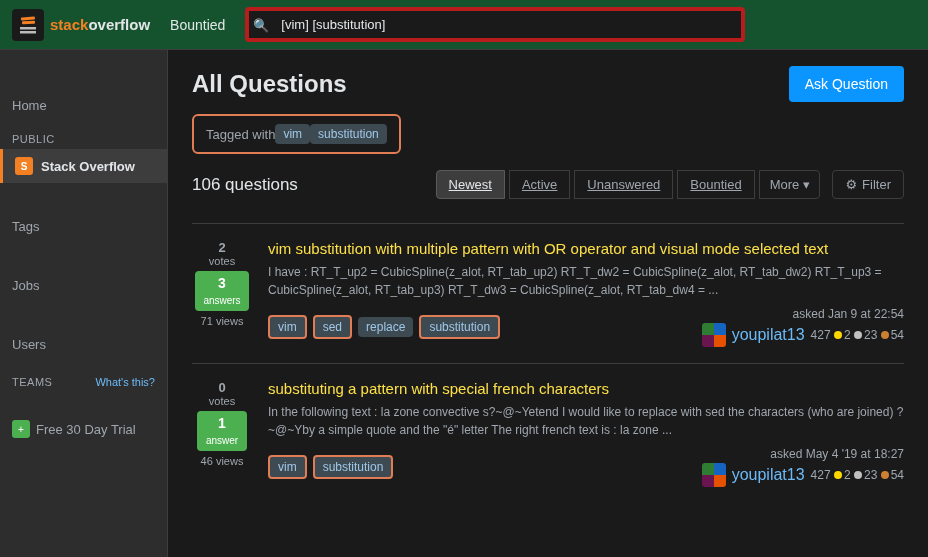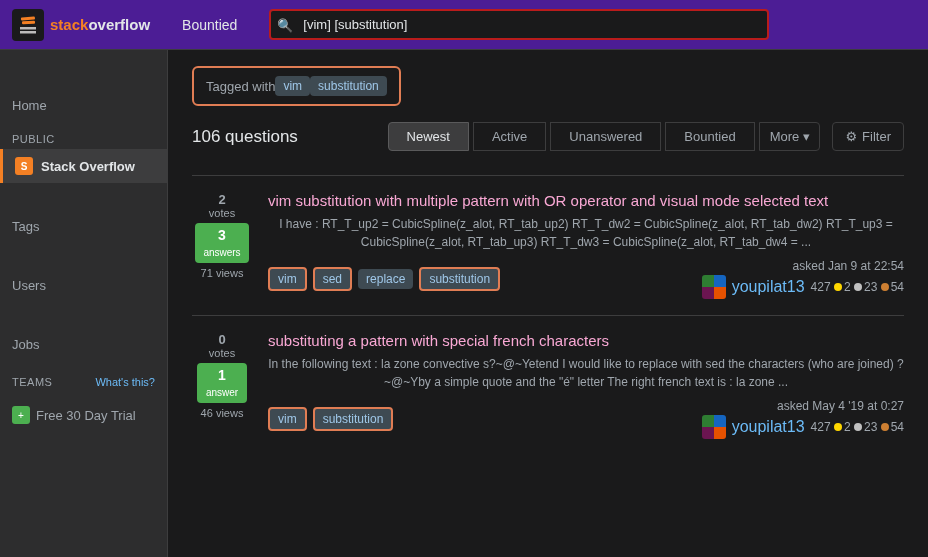--- a/index.html
+++ b/index.html
@@ -1,26 +1,26 @@
 <!DOCTYPE html>
 <html><head>
   <meta charset="utf-8">
   <style>
     * { box-sizing: border-box; margin: 0; padding: 0; }
     body { font-family: Arial, sans-serif; background: #1a1a1b; color: #e3e6e8; font-size: 13px; }
 
     
     .top-nav {
-      background: #4c1d95;
+      background: #14532d;
       border-bottom: 1px solid #3d3d3e;
       height: 50px;
       display: flex;
       align-items: center;
       padding: 0 12px;
-      gap: 24px;
+      gap: 12px;
     }
     .logo-area {
       display: flex;
       align-items: center;
       gap: 6px;
     }
     .logo-icon {
       width: 32px;
       height: 32px;
     }
@@ -37,21 +37,21 @@
       padding: 4px 8px;
     }
     .search-box {
       flex: 1;
       max-width: 500px;
       position: relative;
     }
     .search-box input {
       width: 100%;
       background: #1a1a1b;
-      border: 2px solid #b91c1c;
+      border: 4px solid #b91c1c;
       border-radius: 4px;
       color: #e3e6e8;
       padding: 6px 12px 6px 32px;
       font-size: 13px;
     }
     .search-icon-wrap {
       position: absolute;
       left: 8px;
       top: 50%;
       transform: translateY(-50%);
@@ -124,21 +124,21 @@
     .whats-this {
       font-size: 11px;
       color: #6cbbf7;
       cursor: pointer;
       text-align: right;
     }
     .teams-row {
       display: flex;
       align-items: center;
       justify-content: space-between;
-      margin-bottom: 6px;
+      margin-bottom: 20px;
     }
     .free-trial {
       display: flex;
       align-items: center;
       gap: 6px;
       padding: 8px 12px;
       cursor: pointer;
       color: #9fa6ad;
       font-size: 13px;
     }
@@ -219,23 +219,24 @@
     }
     .filter-tabs {
       display: flex;
       align-items: center;
       gap: 4px;
     }
     .tab-btn {
       background: transparent;
       border: 1px solid #3d3d3e;
       color: #9fa6ad;
-      padding: 6px 18px;
-      font-size: 13px;
-      cursor: pointer;
+      padding: 6px 12px;
+      font-size: 13px;
+      cursor: pointer;
+      text-decoration: underline;
     }
     .tab-btn:first-child { border-radius: 4px 0 0 4px; }
     .tab-btn.active {
       background: #3d3d3e;
       color: #e3e6e8;
       border-color: #5a5a5b;
     }
     .tab-btn-more {
       background: transparent;
       border: 1px solid #3d3d3e;
@@ -300,31 +301,30 @@
       font-size: 10px;
       font-weight: normal;
     }
     .stat-views {
       font-size: 11px;
       color: #9fa6ad;
     }
     .question-body { flex: 1; }
     .question-title {
       font-size: 15px;
-      color: #f9a8d4;
+      color: #fde047;
       cursor: pointer;
       margin-bottom: 6px;
       display: block;
     }
     .question-excerpt {
       font-size: 12px;
       color: #9fa6ad;
       margin-bottom: 8px;
       line-height: 1.5;
-      text-align: center;
     }
     .question-tags-row {
       display: flex;
       align-items: center;
       gap: 6px;
       flex-wrap: wrap;
     }
     .q-tag {
       background: #3e4a52;
       color: #9fc7e8;
@@ -419,39 +419,43 @@
     </div>
     <div class="sidebar-section-label">PUBLIC</div>
     <div class="sidebar-so-item">
       <div class="so-icon">S</div>
       <span>Stack Overflow</span>
     </div>
     <div class="sidebar-item">
       <span>Tags</span>
     </div>
     <div class="sidebar-item">
+      <span>Jobs</span>
+    </div>
+    <div class="sidebar-item">
       <span>Users</span>
-    </div>
-    <div class="sidebar-item">
-      <span>Jobs</span>
     </div>
     <div class="sidebar-teams">
       <div class="teams-row">
         <span class="teams-label">TEAMS</span>
         <span class="whats-this">What's this?</span>
       </div>
     </div>
     <div class="free-trial">
       <div class="free-trial-icon">+</div>
       <span>Free 30 Day Trial</span>
     </div>
   </aside>
 
   <main class="content">
 
+    <div class="content-header">
+      <h1 class="page-title">All Questions</h1>
+      <button class="ask-btn">Ask Question</button>
+    </div>
 
     <div class="tagged-with">
       <span class="tagged-label">Tagged with</span>
       <span class="tag">vim</span>
       <span class="tag">substitution</span>
     </div>
 
     <div class="questions-header">
       <span class="questions-count">106 questions</span>
       <div class="filter-tabs">
@@ -525,21 +529,21 @@
       </div>
       <div class="question-body">
         <a class="question-title">substituting a pattern with special french characters</a>
         <p class="question-excerpt">In the following text : la zone convective s?~@~Yetend I would like to replace with sed the characters (who are joined) ?~@~Yby a simple quote and the "é" letter The right french text is : la zone ...</p>
         <div style="display:flex; align-items:center; justify-content:space-between;">
           <div class="question-tags-row">
             <span class="q-tag highlighted">vim</span>
             <span class="q-tag highlighted">substitution</span>
           </div>
           <div class="question-meta">
-            <span class="asked-text">asked May 4 '19 at 0:27</span>
+            <span class="asked-text">asked May 4 '19 at 18:27</span>
             <div class="user-row">
               <div class="avatar-mosaic">
                 <div style="background:#2e7d32;"></div>
                 <div style="background:#1565c0;"></div>
                 <div style="background:#6a1550;"></div>
                 <div style="background:#e65100;"></div>
               </div>
               <span class="username">youpilat13</span>
               <span class="user-rep">
                 427

